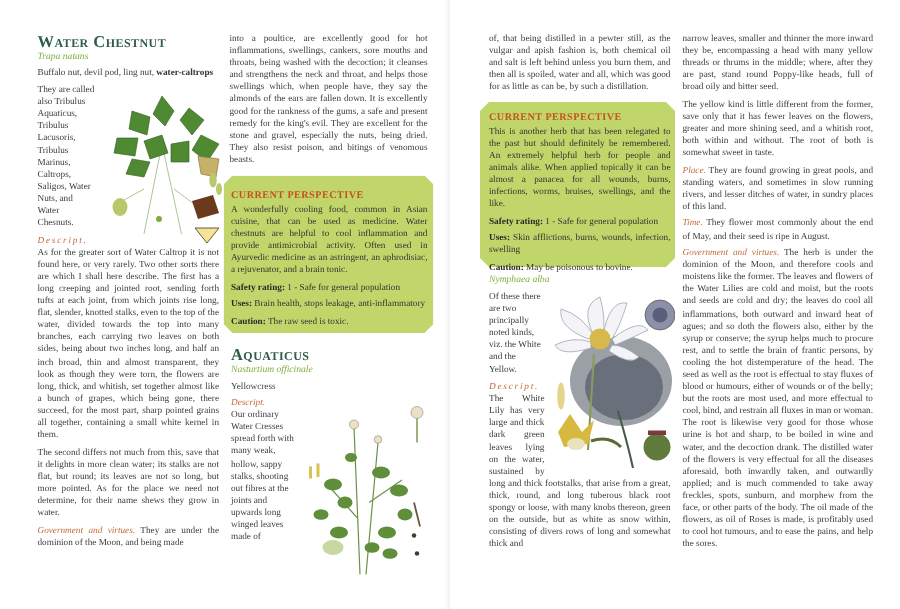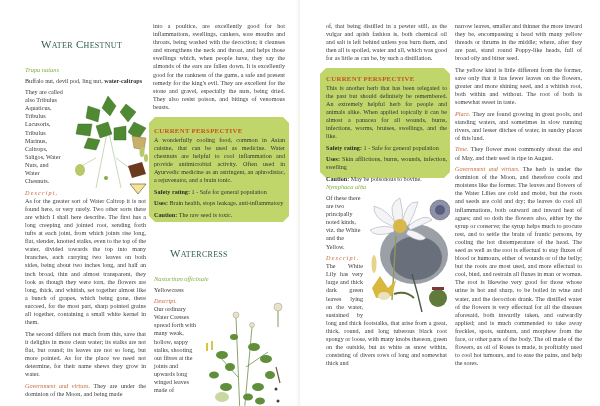--- a/index.html
+++ b/index.html
@@ -3,21 +3,21 @@
 <meta charset="utf-8">
 <style>
   html,body{margin:0;padding:0;background:#ffffff;}
   body{width:600px;height:406px;overflow:hidden;position:relative;font-family:"Liberation Serif","DejaVu Serif",serif;color:#3a3a3a;}
   .spread{position:absolute;left:0;top:0;width:600px;height:406px;background:#fff;}
   .page-left{position:absolute;left:0;top:0;width:300px;height:406px;background:#ffffff;}
   .page-right{position:absolute;left:300px;top:0;width:300px;height:406px;background:#ffffff;}
   .gutter{position:absolute;left:296px;top:0;width:8px;height:406px;background:linear-gradient(90deg,#fff,#f1f1ee 50%,#fff);}
   .col{position:absolute;font-size:6.15px;line-height:8.1px;text-align:justify;color:#3b3b3b;}
   .col p{margin:0 0 3.4px 0;}
-  .h-title{font-size:11px;line-height:12px;color:#2f5d4a;font-weight:normal;letter-spacing:0.3px;font-variant:small-caps;margin:16px;}
+  .h-title{font-size:11px;line-height:12px;color:#2f5d4a;font-weight:bold;letter-spacing:0.3px;font-variant:small-caps;margin:0;}
   .h-latin{font-size:6.4px;line-height:8px;color:#7fae3d;font-style:italic;margin:0 0 3px 0;}
   .common{font-size:6.15px;line-height:8.1px;margin:0 0 3px 0;}
   .common b{color:#333;}
   .descript{color:#c56a3a;font-style:italic;letter-spacing:1.2px;}
   .sect{color:#c56a3a;font-style:italic;}
   .cp-box{position:absolute;background:#c0d66a;
     clip-path:polygon(0 6px,6px 0,calc(100% - 6px) 0,100% 6px,100% calc(100% - 6px),calc(100% - 6px) 100%,6px 100%,0 calc(100% - 6px));
     padding:0;}
   .cp-inner{position:absolute;font-size:6.15px;line-height:8.1px;text-align:justify;color:#333;}
   .cp-inner p{margin:0 0 3.4px 0;}
@@ -79,21 +79,21 @@
     <div class="cp-box" style="left:149px;top:117px;width:140px;height:105px;"></div>
     <div class="cp-inner" style="left:154px;top:127px;width:131px;">
       <div class="cp-head" style="text-transform:uppercase;">Current Perspective</div>
       <p>A wonderfully cooling food, common in Asian cuisine, that can be used as medicine. Water chestnuts are helpful to cool inflammation and provide antimicrobial activity. Often used in Ayurvedic medicine as an astringent, an aphrodisiac, a rejuvenator, and a brain tonic.</p>
       <p><span class="cp-label">Safety rating:</span><span> 1 - Safe for general population</span></p>
       <p><span class="cp-label">Uses:</span><span> Brain health, stops leakage, anti-inflammatory</span></p>
       <p><span class="cp-label">Caution:</span><span> The raw seed is toxic.</span></p>
     </div>
 
     <div class="col" style="left:154px;top:231px;width:132px;">
-      <div class="h-title">Watercress</div>
+      <div class="h-title">Aquaticus</div>
       <div class="h-latin">Nasturtium officinale</div>
       <div class="common">Yellowcress</div>
       <div style="float:right;width:86px;height:120px;margin-left:3px;">
         <svg width="86" height="120" viewBox="0 0 86 120">
           <g stroke="#6f8f4a" stroke-width="0.8" fill="none">
             <path d="M40 118 L36 20"></path>
               <path d="M44 118 L52 30"></path>
               <path d="M38 80 L20 60"></path>
               <path d="M46 70 L68 55"></path>
           </g>

